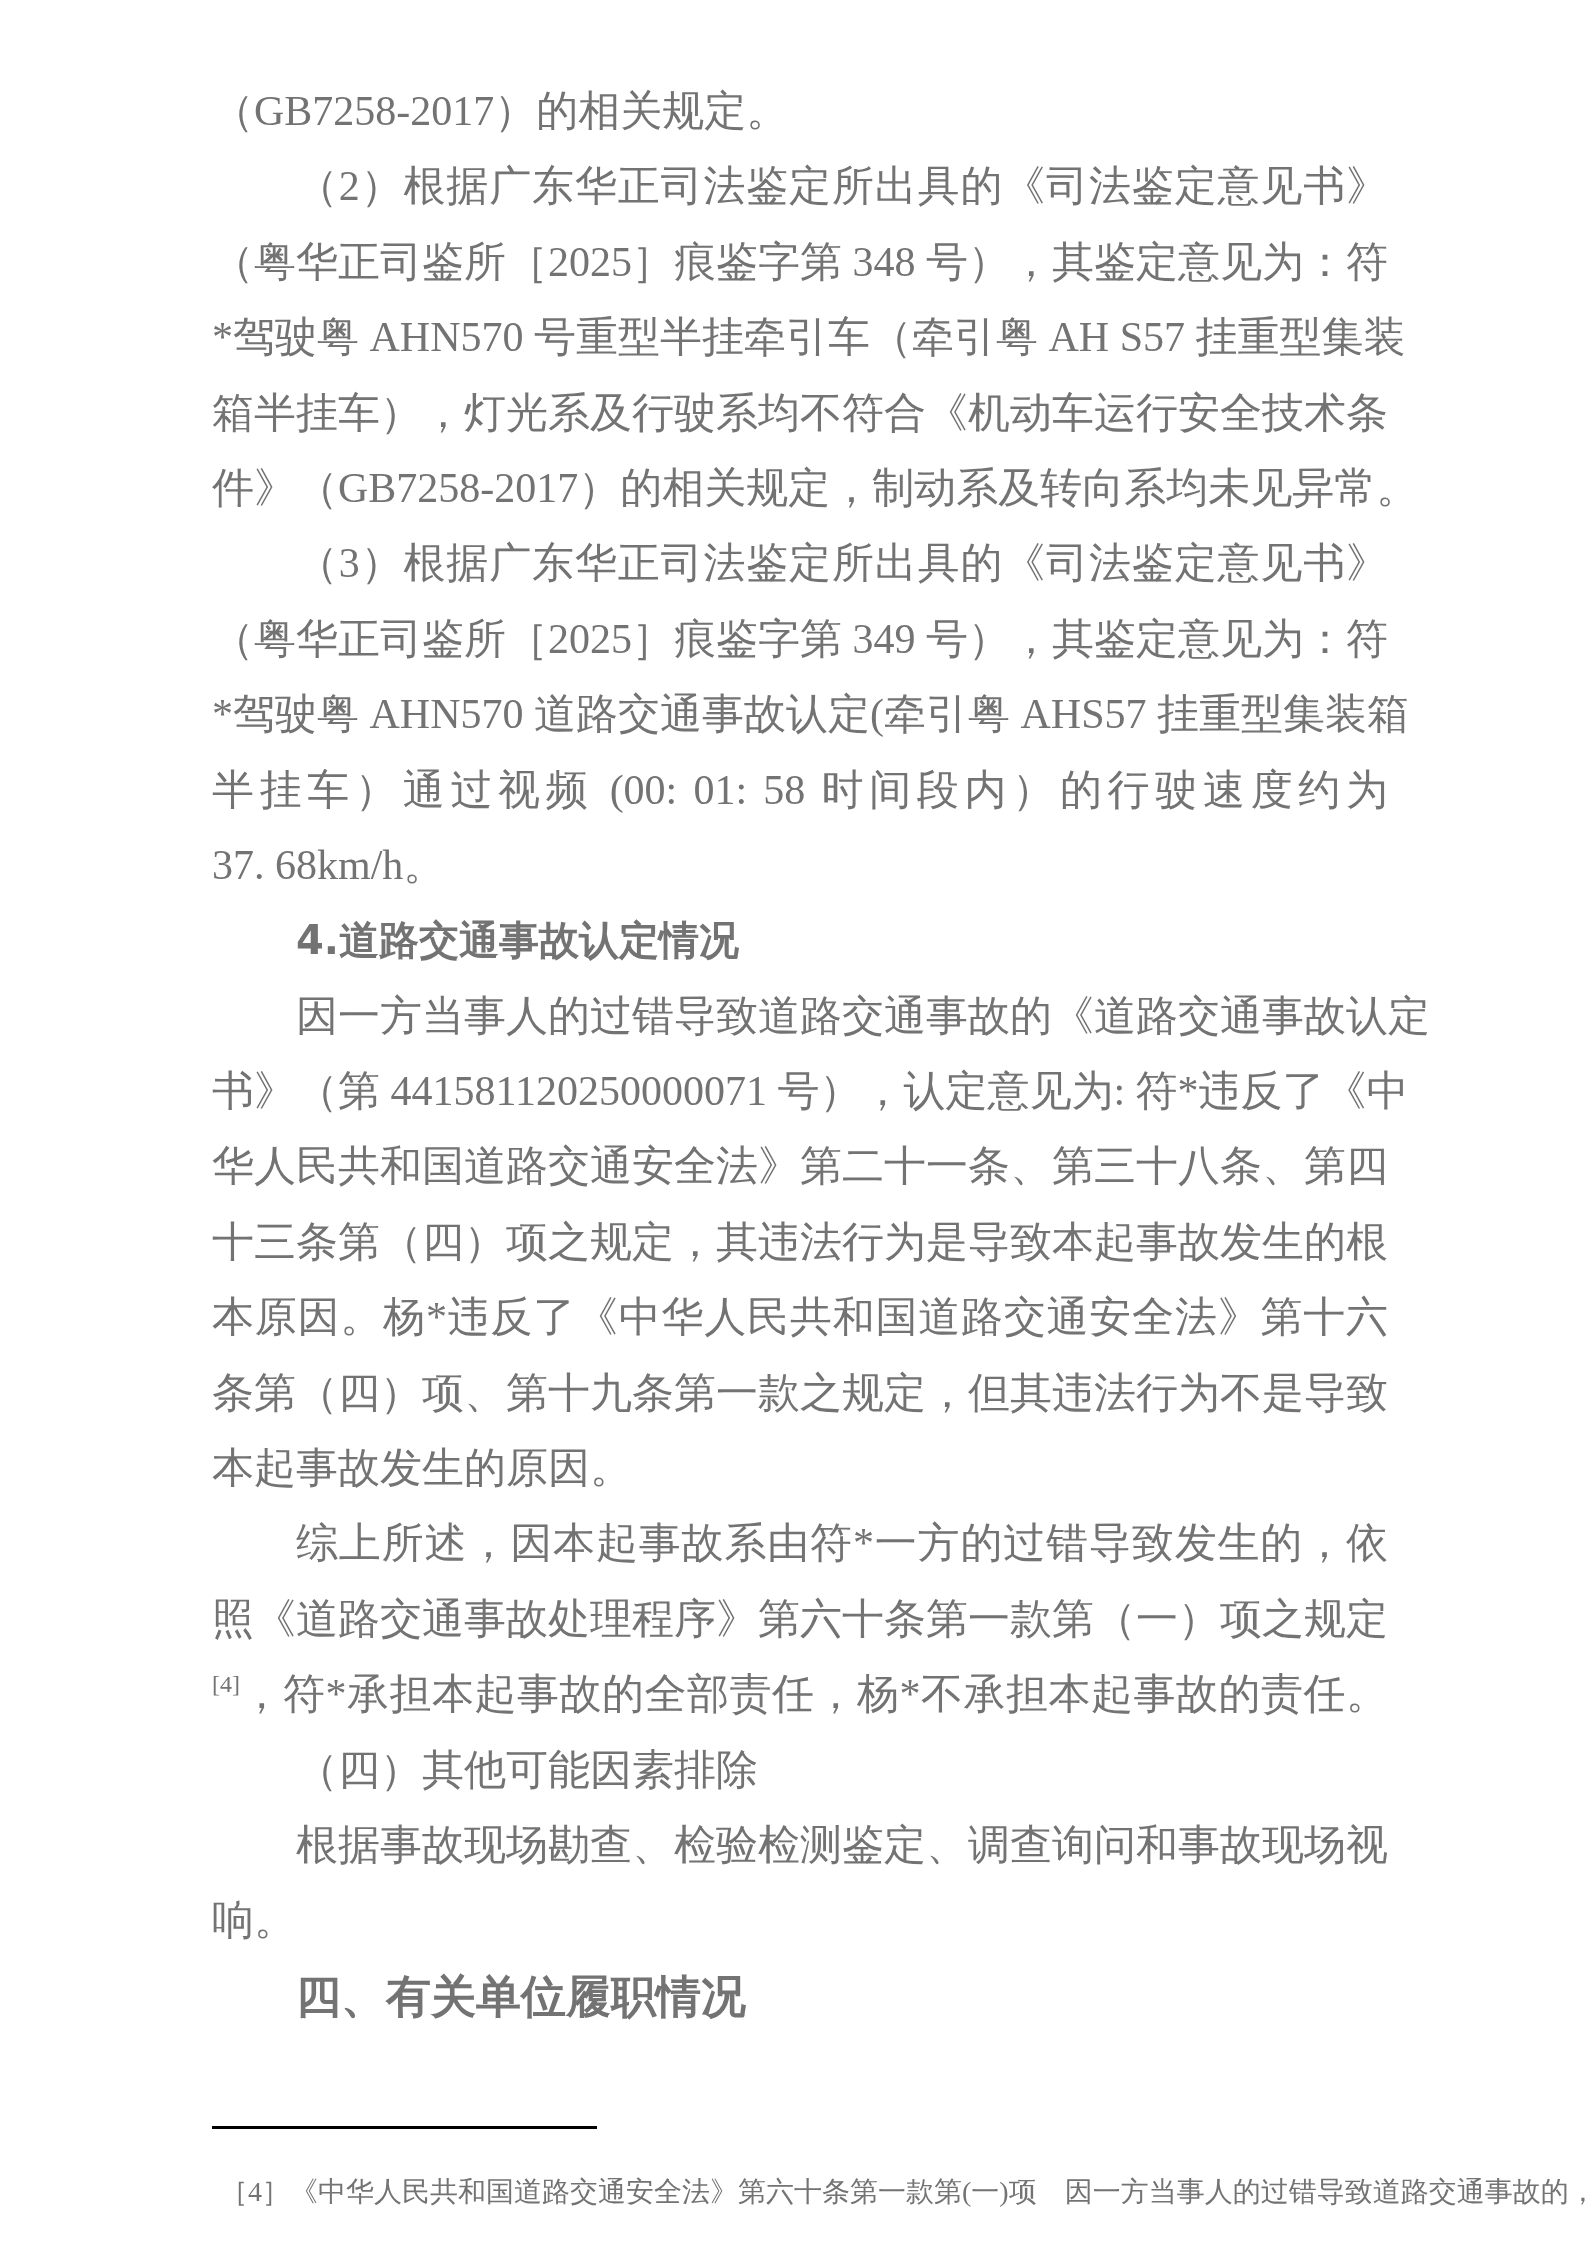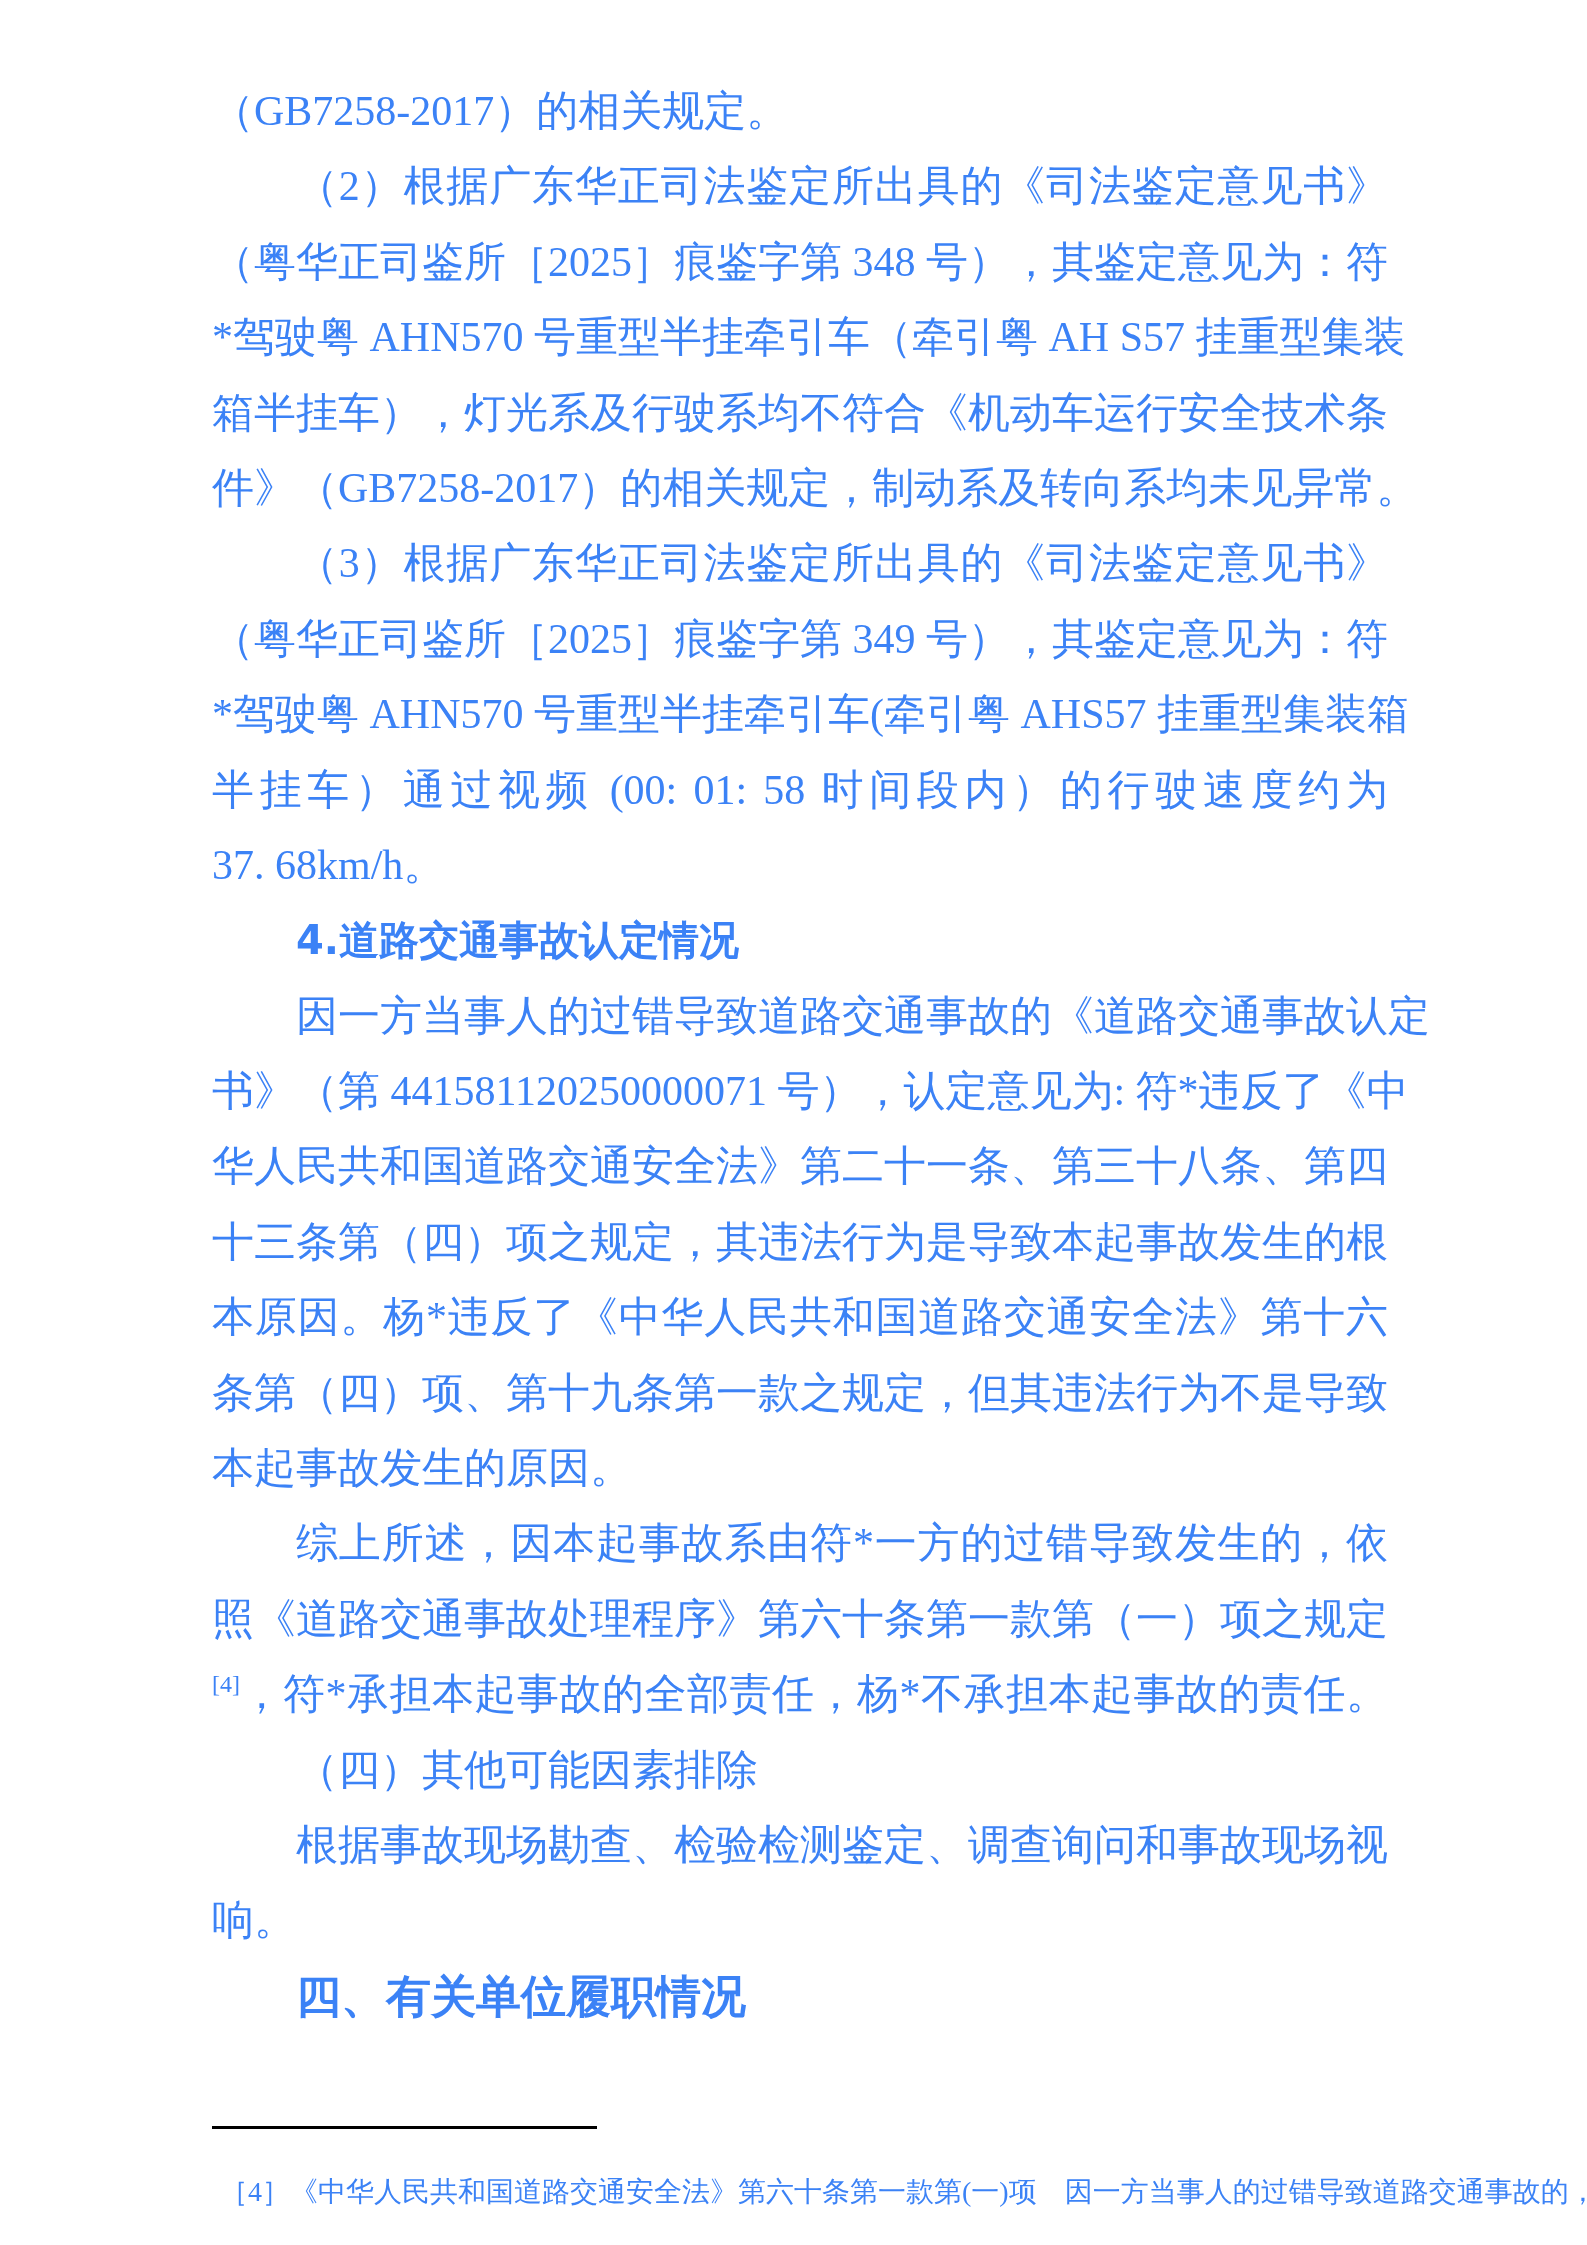--- a/index.html
+++ b/index.html
@@ -1,20 +1,20 @@
 <!DOCTYPE html>
 <html><head>
 <meta charset="utf-8">
 <style>
   html,body { margin:0; padding:0; background:#ffffff; }
   .page {
     position:relative;
     width:1587px; height:2245px;
     background:#ffffff;
-    color:#3b82f6;
+    color:#737373;
     overflow:hidden;
     font-family:"Liberation Serif", serif;
   }
   .content {
     position:absolute;
     left:212px; top:74px;
     width:1176px;
   }
   .line {
     font-size:42px;
@@ -71,21 +71,21 @@
 <div class="page">
   <div class="content">
       <div class="line"><span>（GB7258-2017）的相关规定。</span></div>
       <div class="line indent fill"><span>（2）根据广东华正司法鉴定所出具的《司法鉴定意见书》</span></div>
       <div class="line fill"><span>（粤华正司鉴所［2025］痕鉴字第 348 号），其鉴定意见为：符</span></div>
       <div class="line fill"><span>*驾驶粤 AHN570 号重型半挂牵引车（牵引粤 AH S57 挂重型集装</span></div>
       <div class="line fill"><span>箱半挂车），灯光系及行驶系均不符合《机动车运行安全技术条</span></div>
       <div class="line fill"><span>件》（GB7258-2017）的相关规定，制动系及转向系均未见异常。</span></div>
       <div class="line indent fill"><span>（3）根据广东华正司法鉴定所出具的《司法鉴定意见书》</span></div>
       <div class="line fill"><span>（粤华正司鉴所［2025］痕鉴字第 349 号），其鉴定意见为：符</span></div>
-      <div class="line fill"><span>*驾驶粤 AHN570 号重型半挂牵引车(牵引粤 AHS57 挂重型集装箱</span></div>
+      <div class="line fill"><span>*驾驶粤 AHN570 道路交通事故认定(牵引粤 AHS57 挂重型集装箱</span></div>
       <div class="line fill"><span>半挂车）通过视频 (00: 01: 58 时间段内）的行驶速度约为</span></div>
       <div class="line"><span>37. 68km/h。</span></div>
       <div class="line h1 indent"><span>4.道路交通事故认定情况</span></div>
       <div class="line indent fill"><span>因一方当事人的过错导致道路交通事故的《道路交通事故认定</span></div>
       <div class="line fill"><span>书》（第 441581120250000071 号），认定意见为: 符*违反了《中</span></div>
       <div class="line fill"><span>华人民共和国道路交通安全法》第二十一条、第三十八条、第四</span></div>
       <div class="line fill"><span>十三条第（四）项之规定，其违法行为是导致本起事故发生的根</span></div>
       <div class="line fill"><span>本原因。杨*违反了《中华人民共和国道路交通安全法》第十六</span></div>
       <div class="line fill"><span>条第（四）项、第十九条第一款之规定，但其违法行为不是导致</span></div>
       <div class="line"><span>本起事故发生的原因。</span></div>

